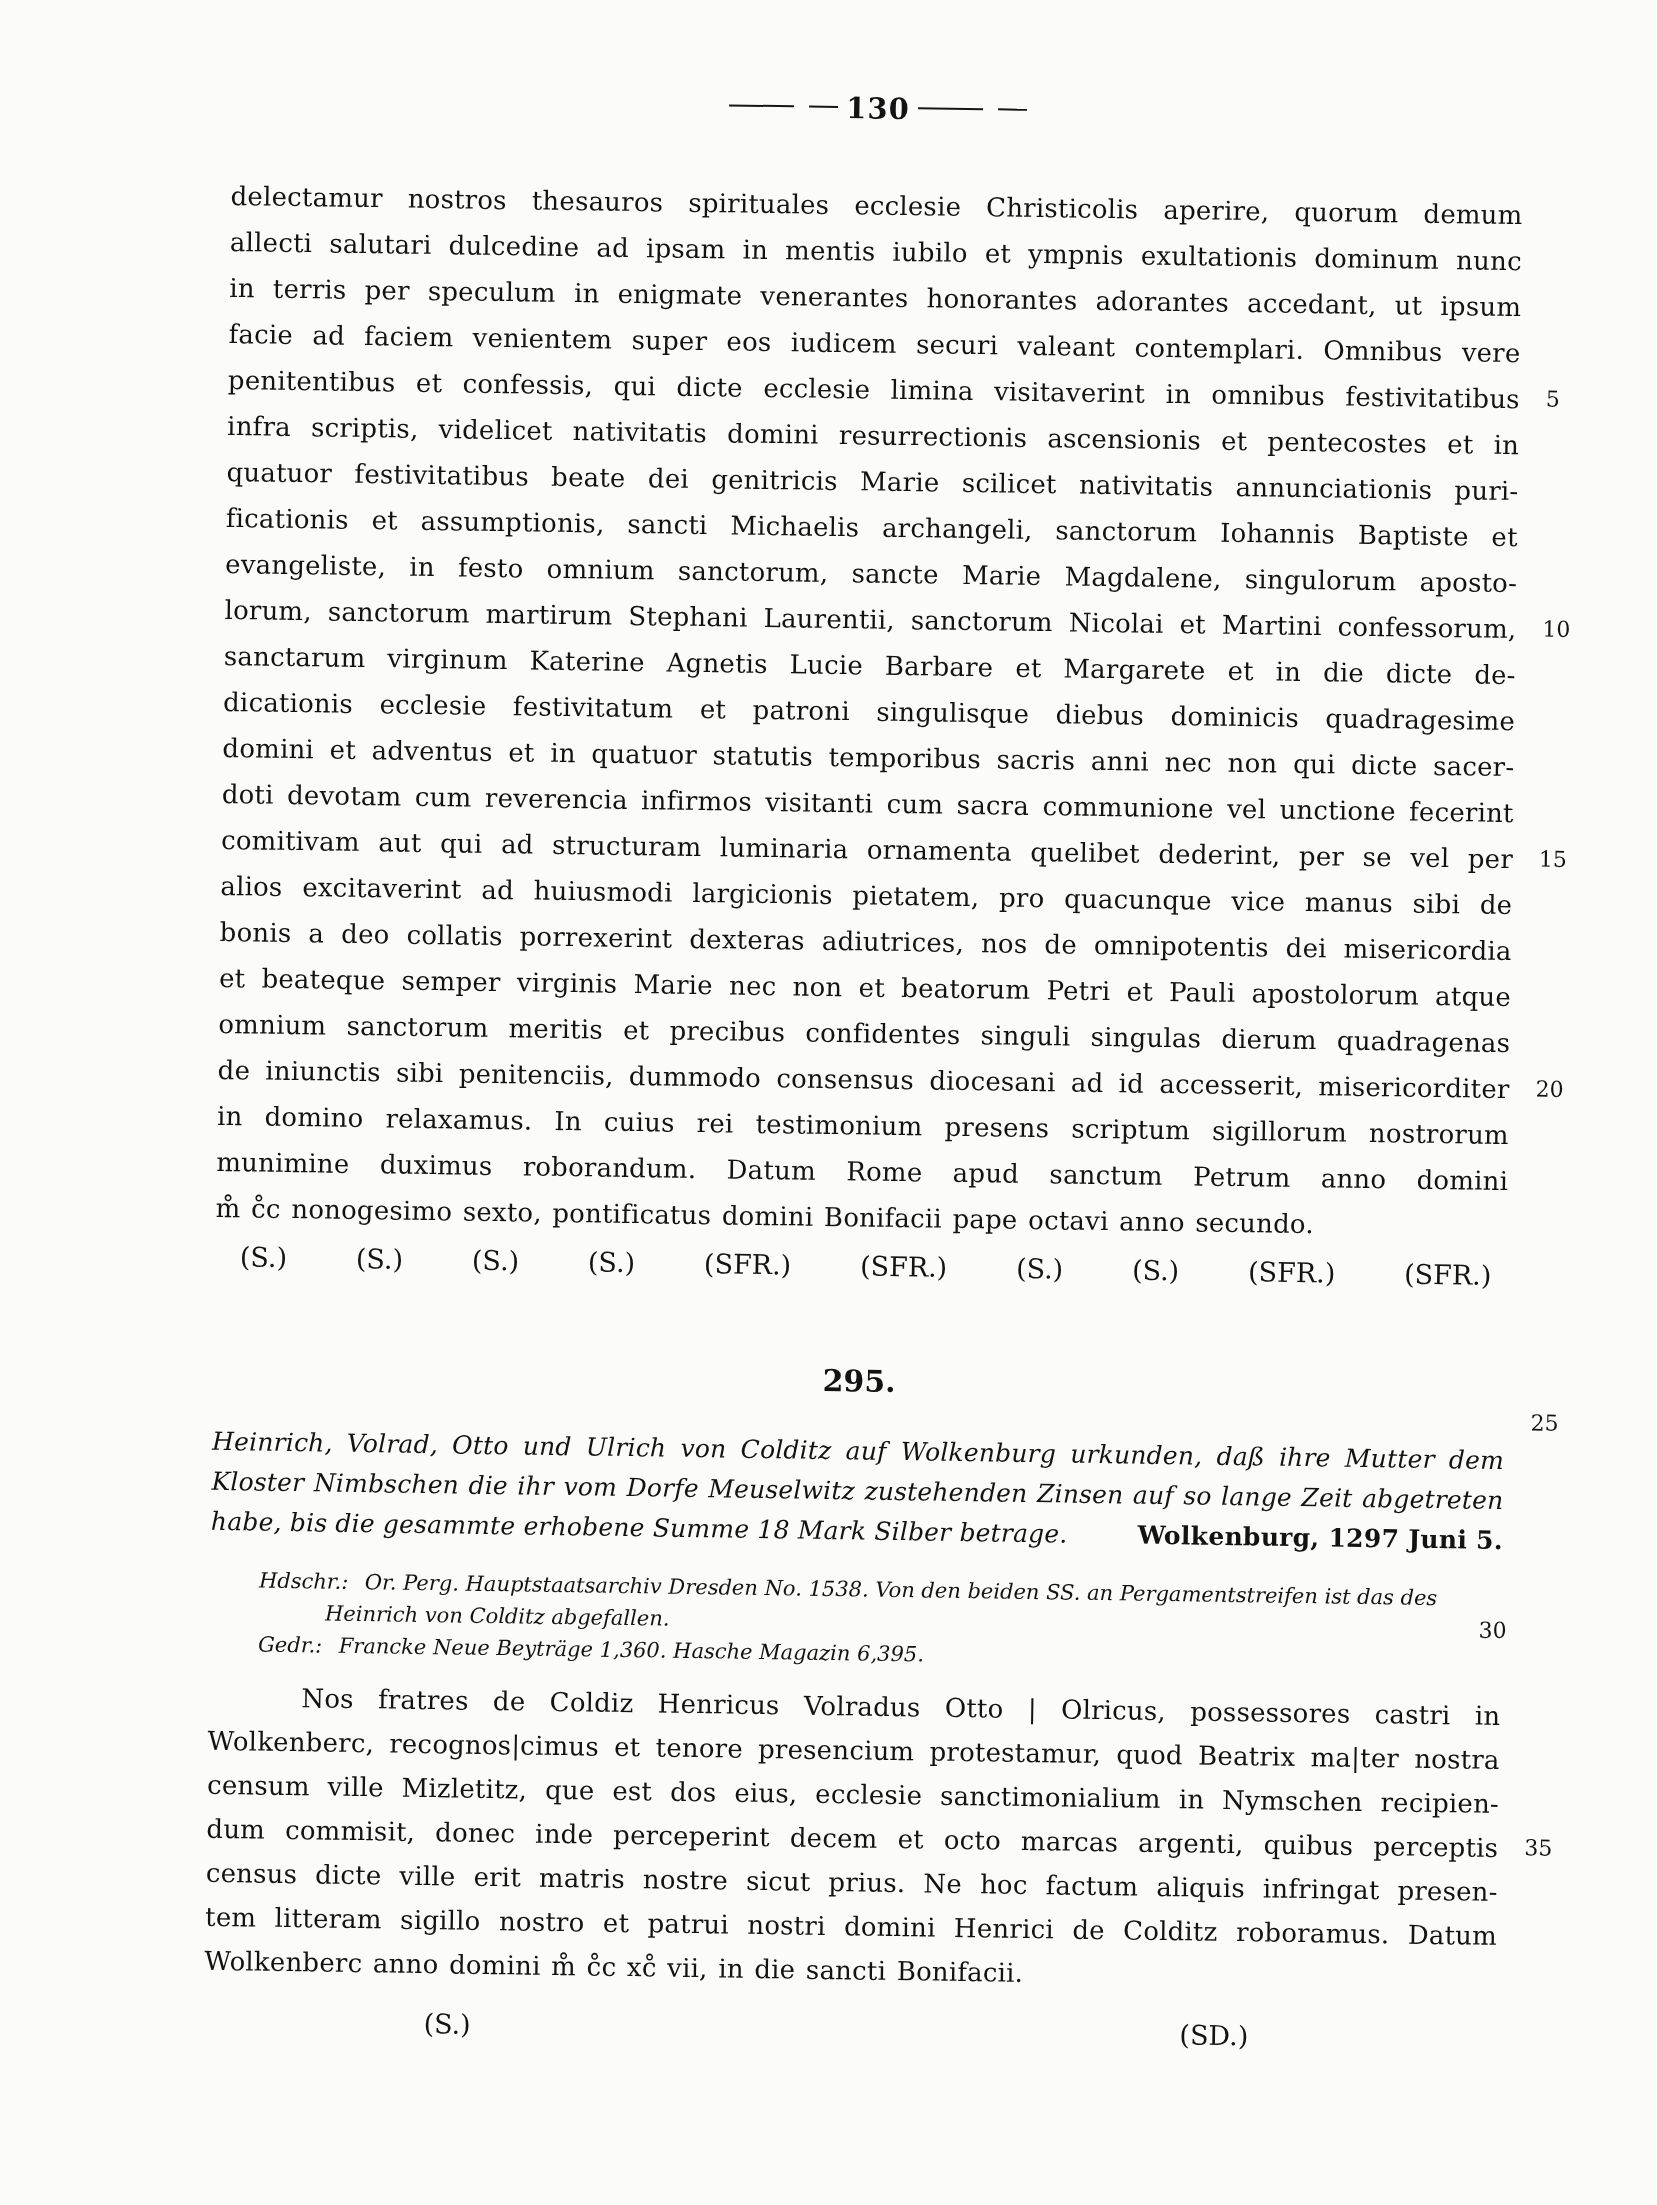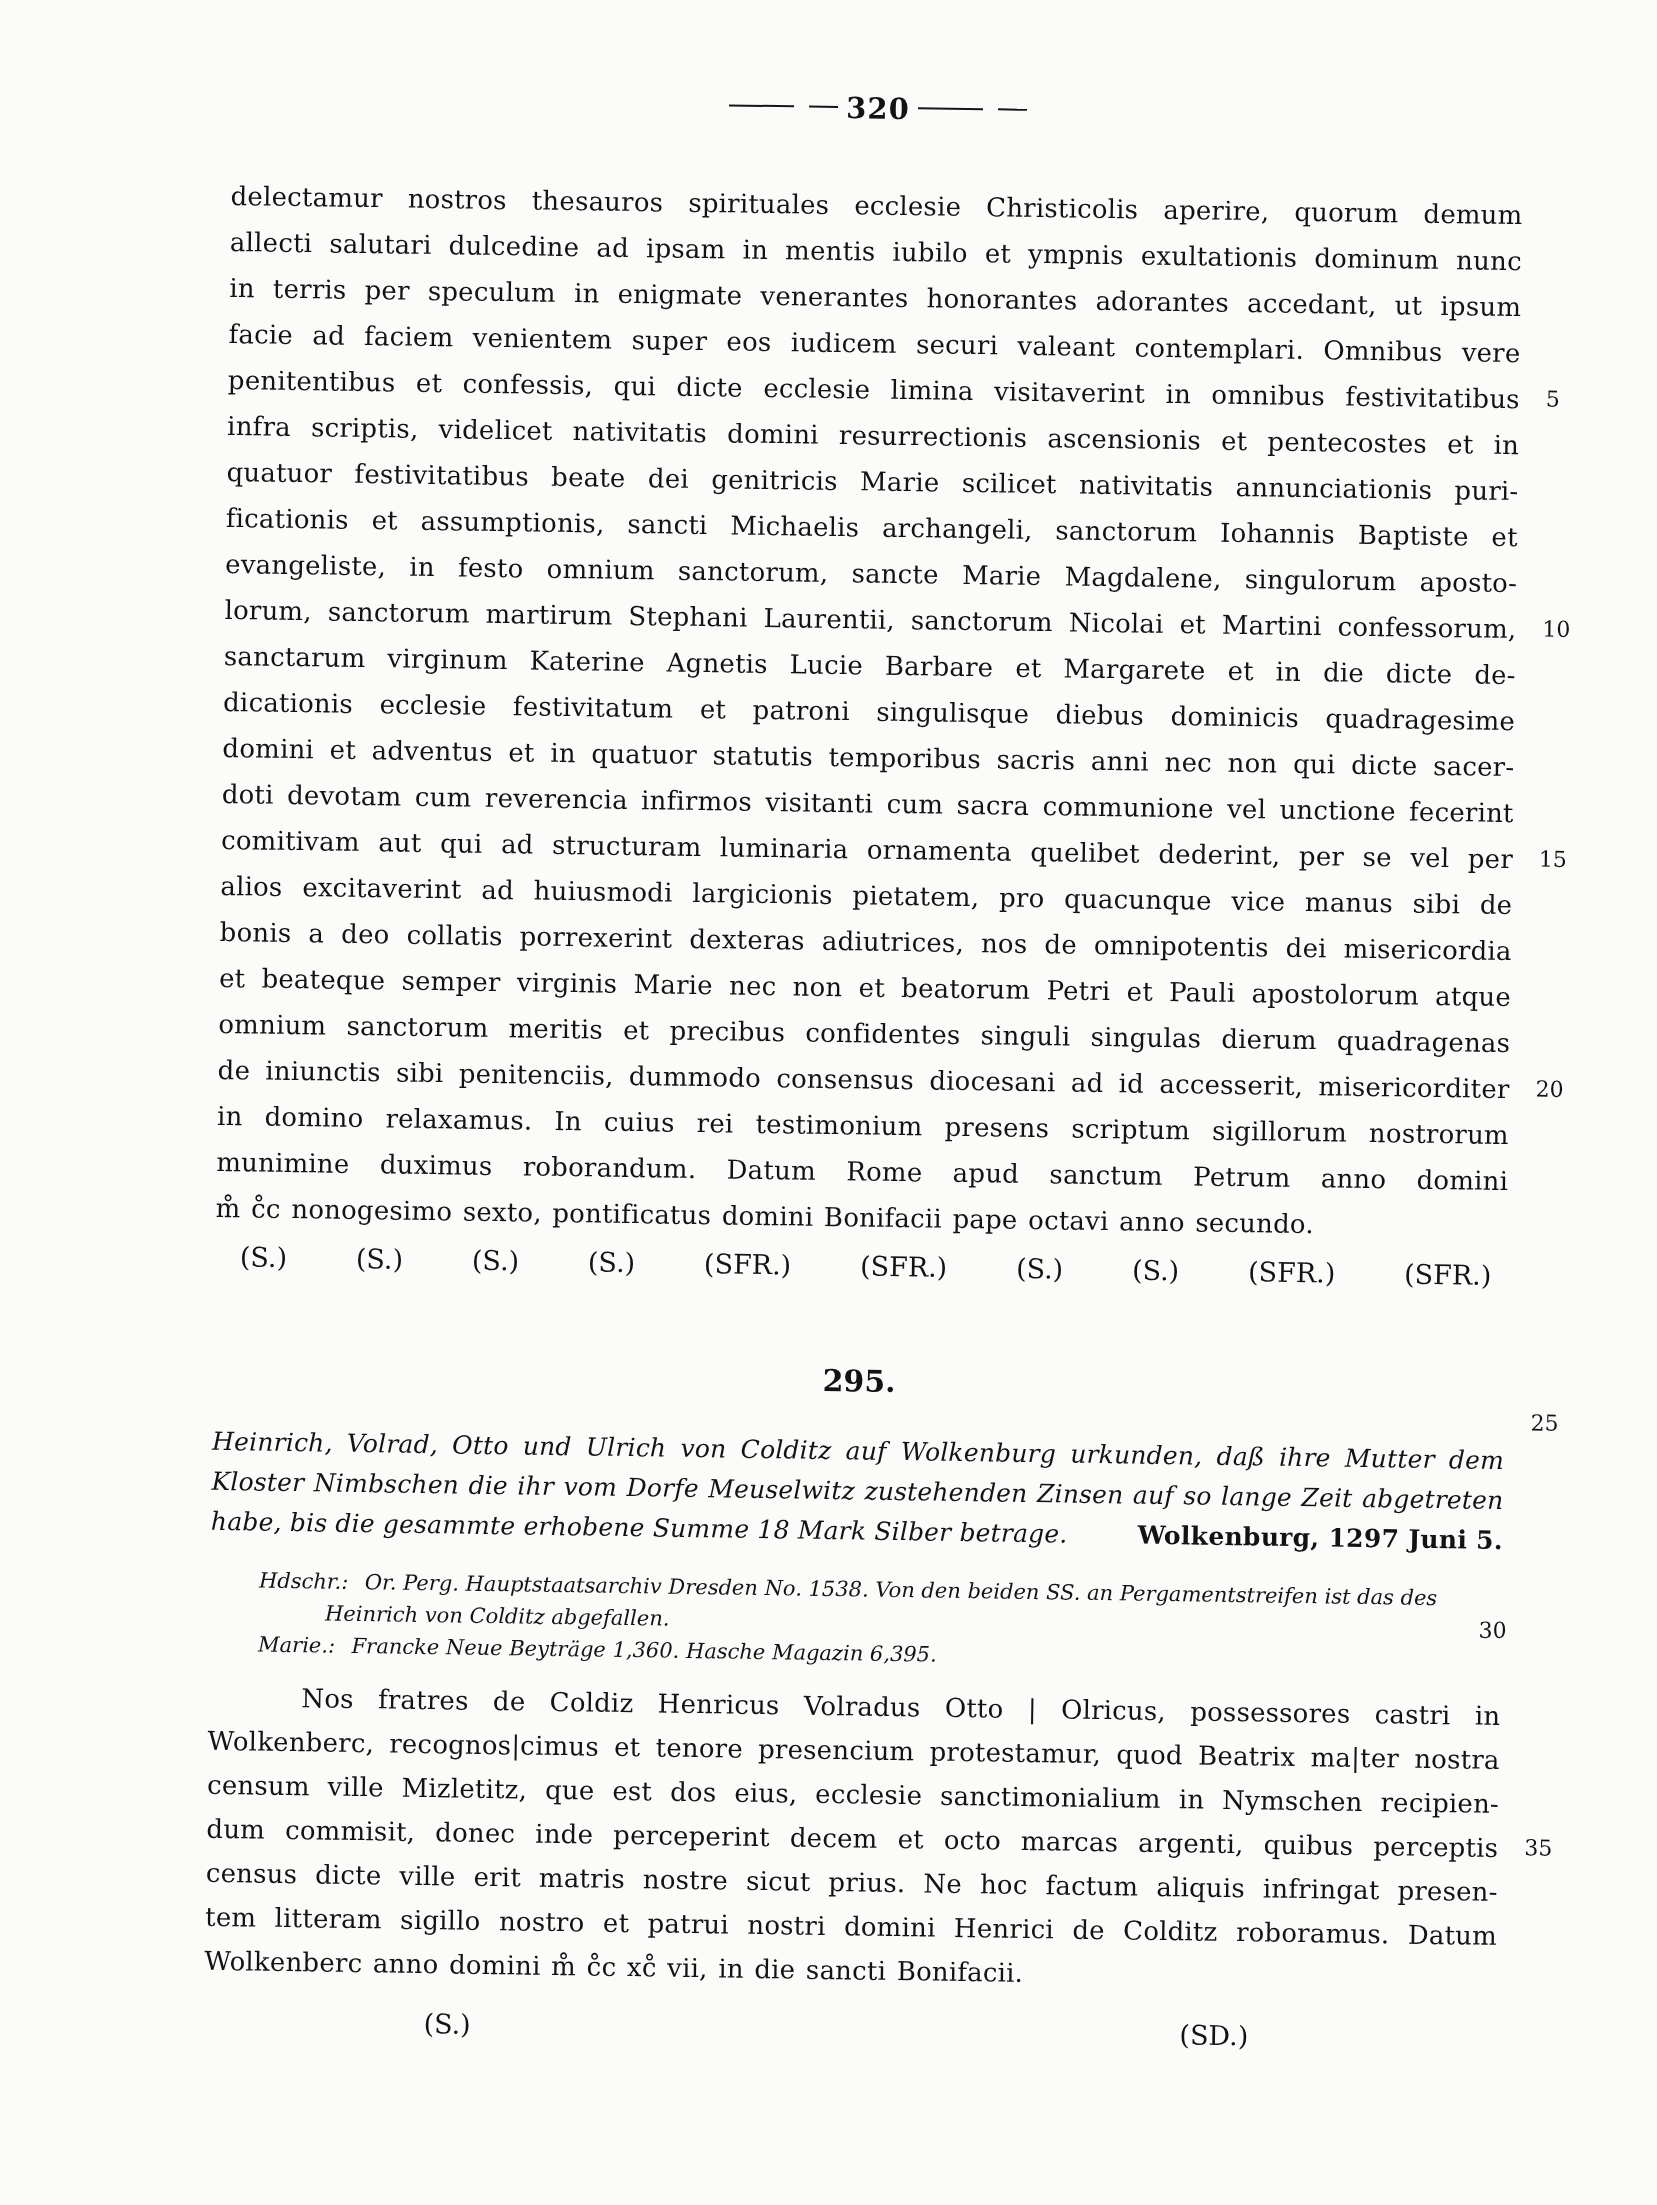--- a/index.html
+++ b/index.html
@@ -86,21 +86,21 @@
   .note.cont { padding-left: 99px; }
   .nlabel { margin-right: 16.5px; }
   .note .linenum { left: 1269px; }
 </style>
 </head>
 <body>
 
 <div class="scan">
 
   <div class="pagehead">
-    <span class="rule long"></span><span class="rule short"></span><span>320</span><span class="rule long"></span><span class="rule short"></span>
+    <span class="rule long"></span><span class="rule short"></span><span>130</span><span class="rule long"></span><span class="rule short"></span>
   </div>
 
   <main class="col">
 
     <div class="para">
 
     <div class="tline">
           <span>delectamur nostros thesauros spirituales ecclesie Christicolis aperire, quorum demum</span>
           <span class="linenum"></span>
         </div>
@@ -236,21 +236,21 @@
 
     <div class="note">
           <span class="nlabel">Hdschr.:</span><span>Or. Perg. Hauptstaatsarchiv Dresden No. 1538.  Von den beiden SS. an Pergamentstreifen ist das des</span>
           <span class="linenum"></span>
         </div>
         <div class="note cont">
           <span class="nlabel"></span><span>Heinrich von Colditz abgefallen.</span>
           <span class="linenum">30</span>
         </div>
         <div class="note">
-          <span class="nlabel">Marie.:</span><span>Francke Neue Beyträge 1,360.  Hasche Magazin 6,395.</span>
+          <span class="nlabel">Gedr.:</span><span>Francke Neue Beyträge 1,360.  Hasche Magazin 6,395.</span>
           <span class="linenum"></span>
         </div>
       </div>
 
     <div class="bpara">
 
     <div class="tline indent">
           <span>Nos fratres de Coldiz Henricus Volradus Otto | Olricus, possessores castri in</span>
           <span class="linenum"></span>
         </div>

